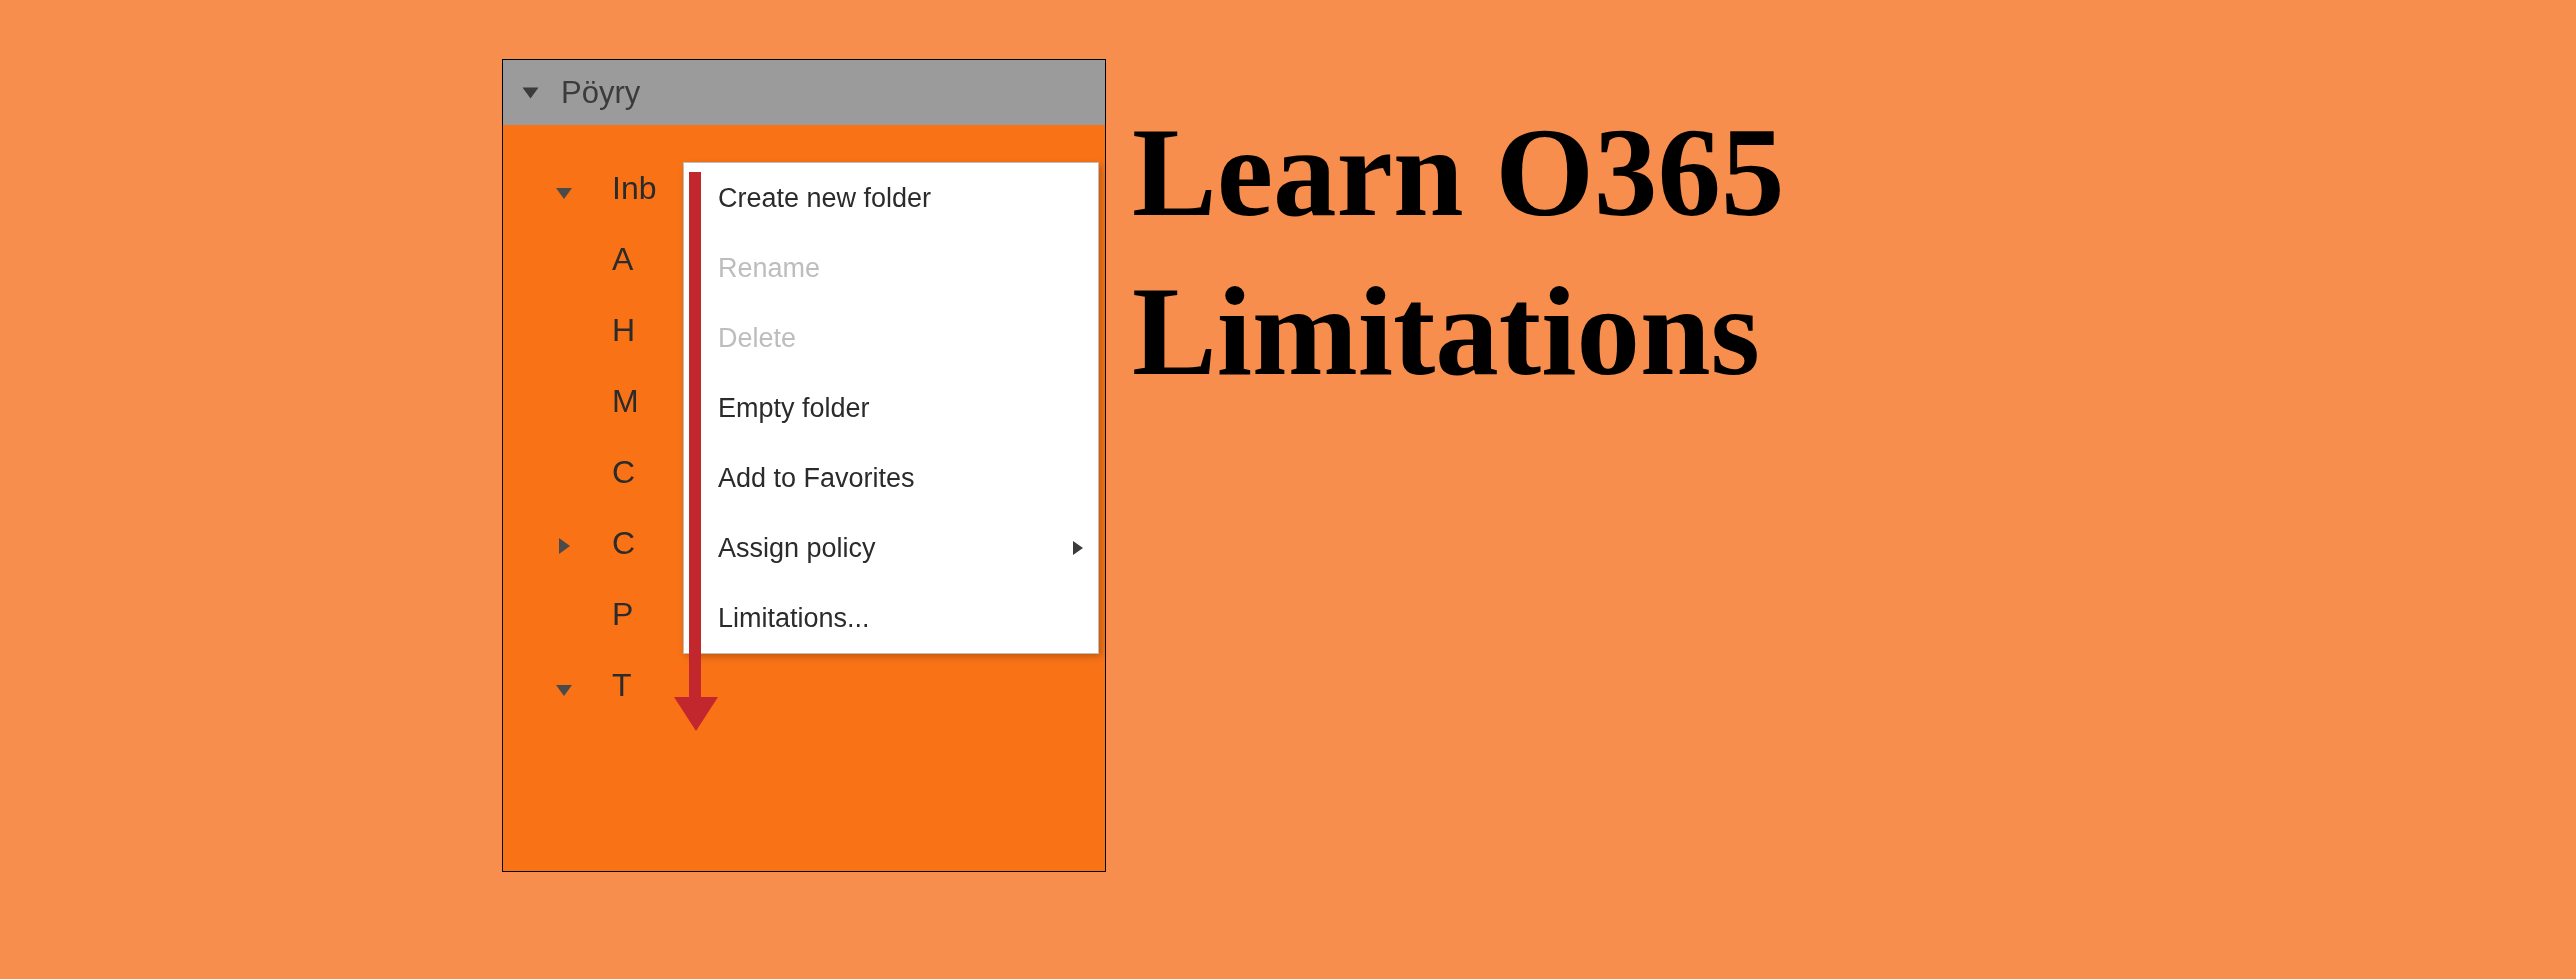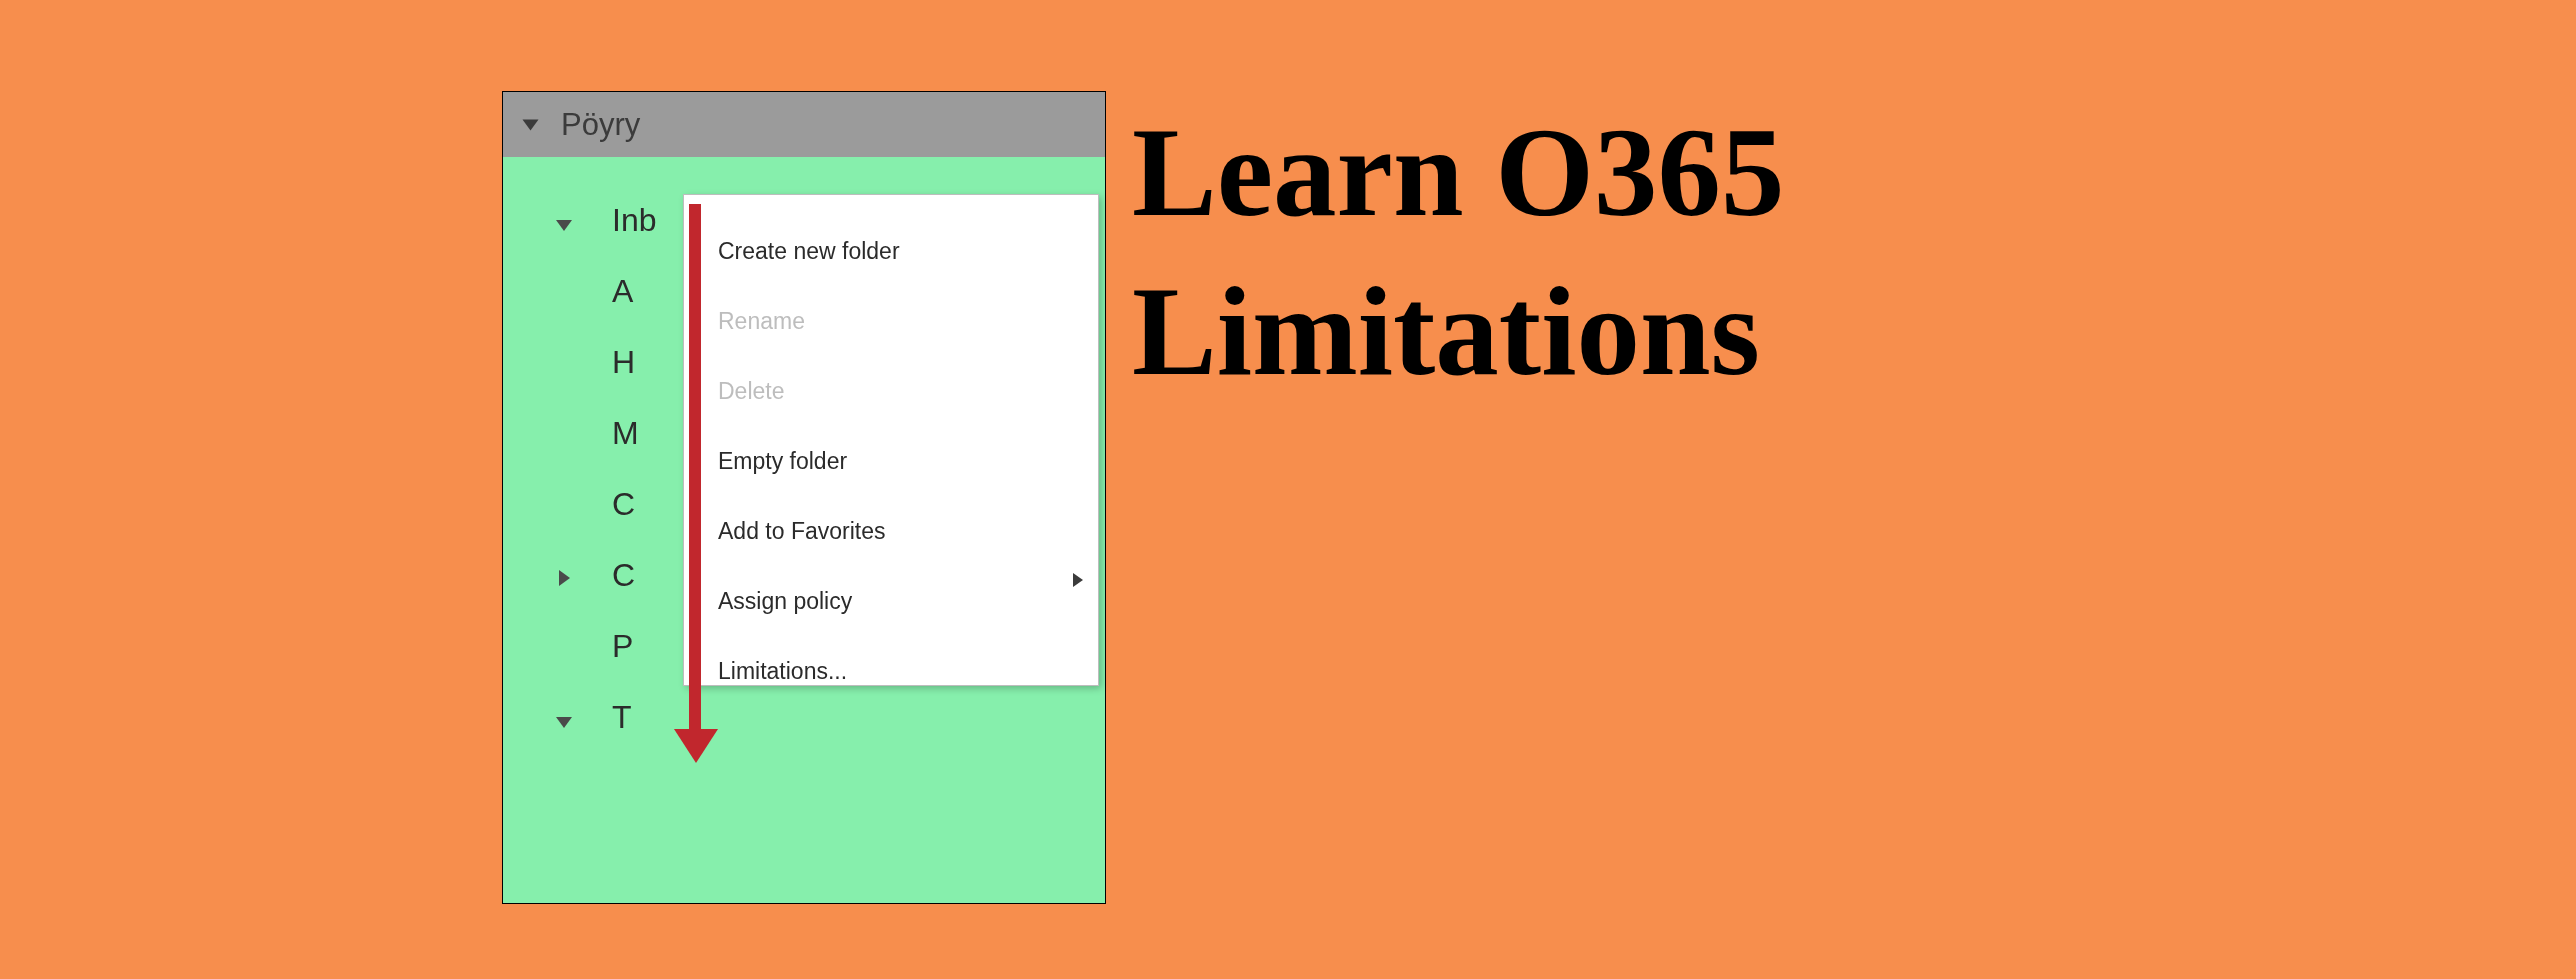--- a/index.html
+++ b/index.html
@@ -9,23 +9,22 @@
     background:#f78e4d;
     font-family:"Segoe UI", Arial, sans-serif;
     position:relative;
   }
   .panel {
     position:absolute;
     left:502px;
     top:59px;
     width:604px;
     height:813px;
-    background:#86efac;
+    background:#f97316;
     border:1.9px solid #000000;
-    margin-top:32px;
   }
   .account-row {
     background:#9b9b9b;
     color:#3b3b3b;
     height:65px;
     display:flex;
     align-items:center;
     padding-left:22px;
     font-size:31px;
   }
@@ -73,23 +72,23 @@
     left:180px;
     top:37px;
     width:416px;
     background:#ffffff;
     border:1.2px solid #bdbdbd;
     box-shadow:2.5px 2.5px 7.4px rgba(0,0,0,0.25);
   }
   .ctx-item {
     height:70px;
     display:flex;
-    align-items:flex-end;
+    align-items:center;
     padding-left:34px;
-    font-size:23px;
+    font-size:27px;
     color:#2b2b2b;
     position:relative;
   }
   .ctx-item.disabled { color:#bdbdbd; }
   .ctx-item.hover { background:#d9d9d9; color:#5a5a5a; }
   .ctx-item .sub {
     position:absolute; right:15.5px; top:50%; transform:translateY(-50%);
     width:0;height:0;
     border-left:10px solid #3b3b3b;
     border-top:7.4px solid transparent;

